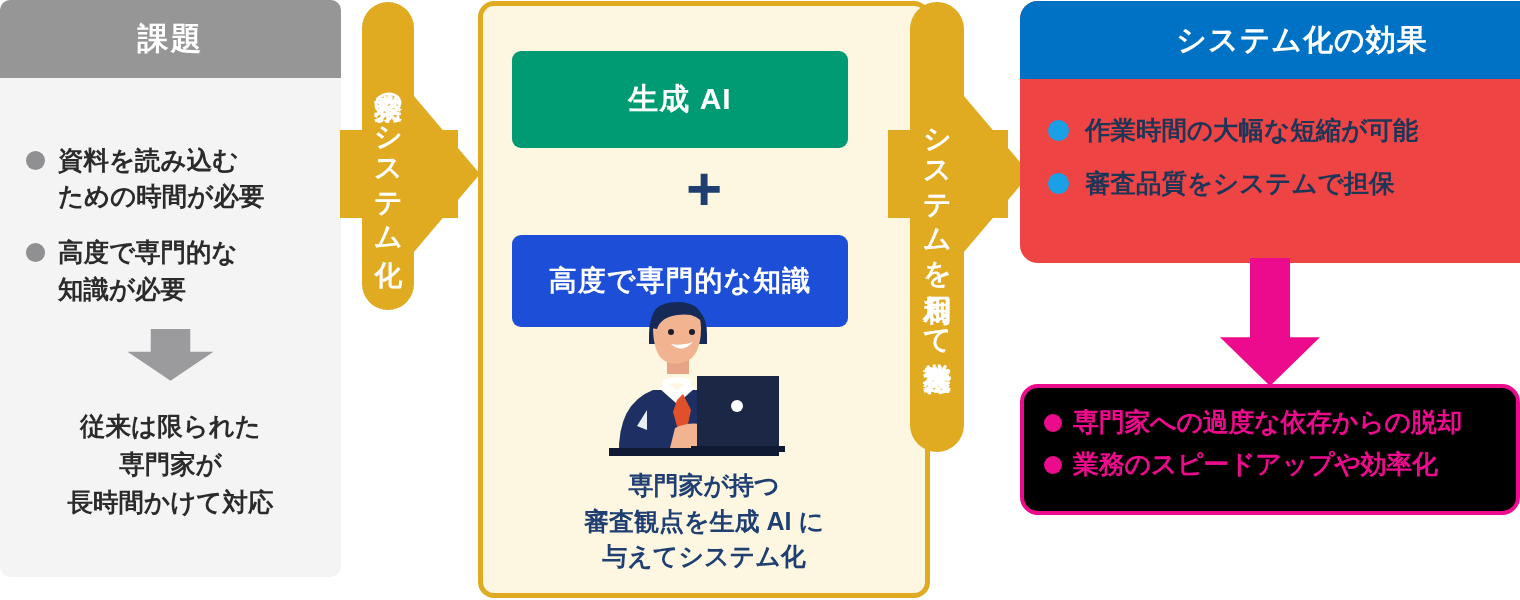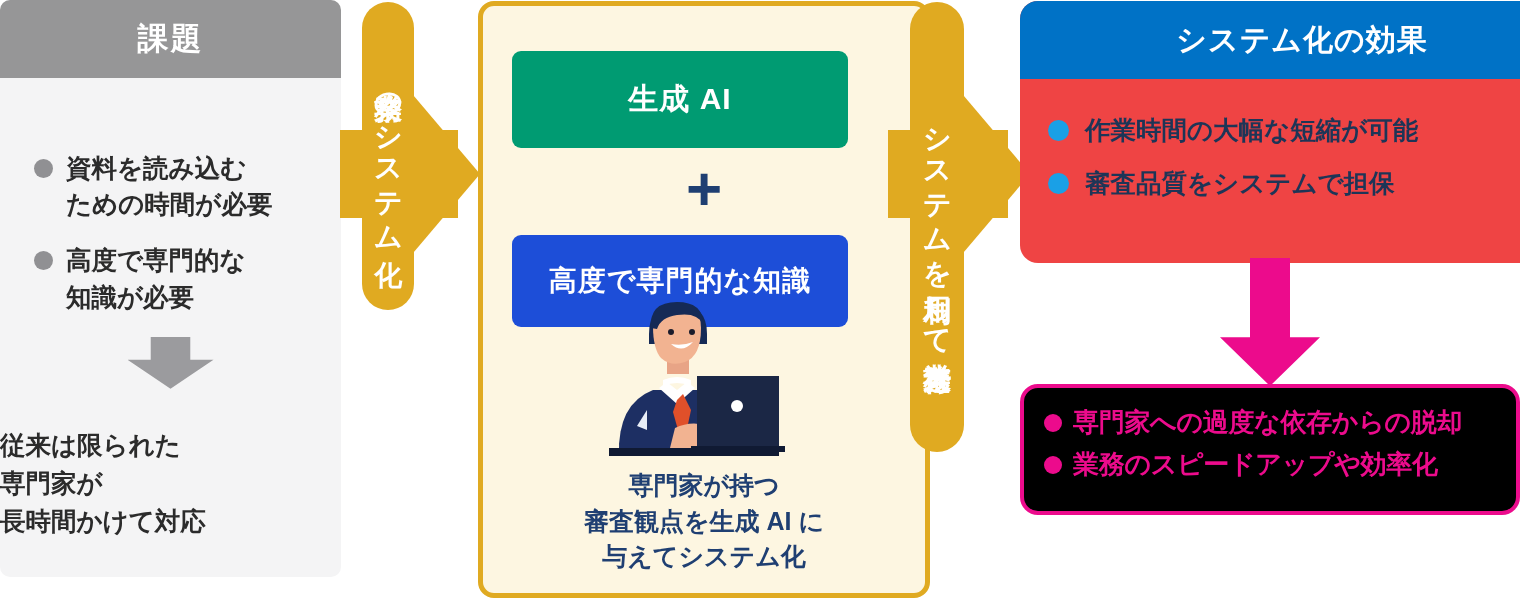--- a/index.html
+++ b/index.html
@@ -12,37 +12,37 @@
   
   #panel-issues{
     position:absolute;left:0;top:0;width:341px;height:577px;
     background:#f4f4f5;border-radius:10px;overflow:hidden;
   }
   #panel-issues-header{
     height:78px;background:#969697;color:#ffffff;
     display:flex;align-items:center;justify-content:center;
     font-size:31px;font-weight:bold;letter-spacing:2px;
   }
-  #issues-list{margin:12px;padding:60px 0 0 0;list-style:none;}
+  #issues-list{margin:4px;padding:60px 0 0 0;list-style:none;}
   #issues-list li{
     display:flex;align-items:flex-start;gap:13px;
     padding:0 14px 0 22px;margin-bottom:20px;
   }
   .bullet-gray{
     width:19px;height:19px;border-radius:50%;background:#909093;
     flex:0 0 19px;margin-top:9px;
   }
   .issue-text{font-size:25.5px;font-weight:bold;line-height:1.42;}
   #issues-downarrow{
     margin:22px auto 0 auto;width:86px;height:52px;
     background:#9b9b9e;
     clip-path:polygon(27% 0%,73% 0%,73% 44%,100% 44%,50% 100%,0% 44%,27% 44%);
   }
   #issues-conclusion{
-    margin-top:37px;text-align:left;font-size:25.5px;font-weight:bold;
+    margin-top:26px;text-align:center;font-size:25.5px;font-weight:bold;
     line-height:1.5;
   }
 
   
   .arrow-yellow{position:absolute;top:0;height:600px;}
   .arrow-yellow .shaft{
     position:absolute;left:0;
     height:88px;background:#e0aa21;
   }
   .arrow-yellow .head{

